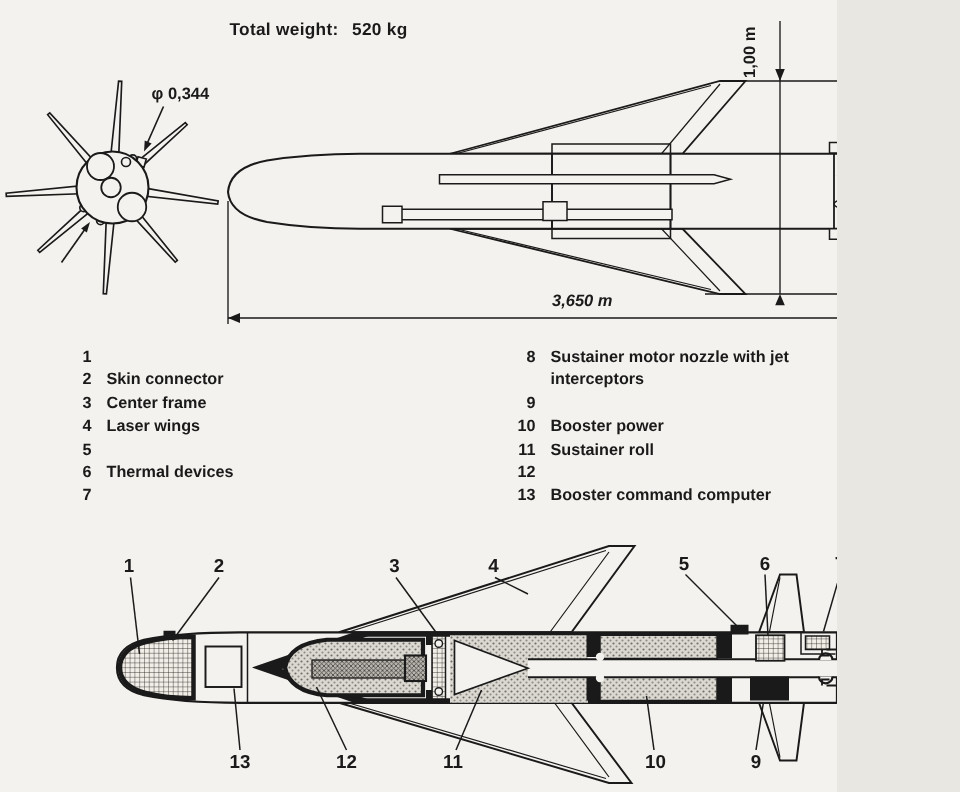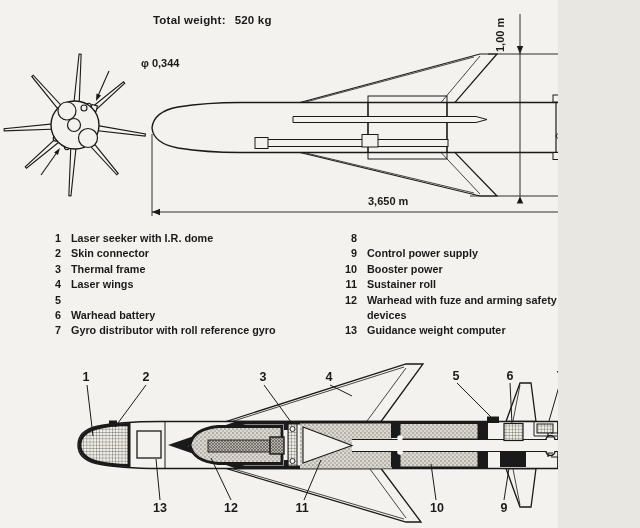--- a/index.html
+++ b/index.html
@@ -5,22 +5,22 @@
   html,body{margin:0;padding:0;background:#e9e7e2;}
   .stage{
     position:relative;width:558px;height:528px;overflow:hidden;
     background:#f4f2ee;color:#1a1a1a;
     font-family:"Liberation Sans", sans-serif;
   }
   .stage svg{position:absolute;left:0;top:0;}
   .txt{position:absolute;font-weight:bold;white-space:nowrap;}
   .weight{left:153px;top:14px;font-size:11.5px;letter-spacing:.2px;}
   .weight .val{margin-left:9px;}
-  .dia-label{left:101px;top:57px;font-size:11px;margin-left:40px;}
-  .len-label{left:368px;top:195px;font-size:11px;}
+  .dia-label{left:101px;top:57px;font-size:11px;}
+  .len-label{left:368px;top:195px;font-size:11px;font-style:italic;}
   .span-label{left:494px;top:52px;font-size:11px;transform:rotate(-90deg);transform-origin:0 0;}
   .parts{position:absolute;top:231px;font-size:10.8px;font-weight:bold;line-height:15.4px;}
   .parts.colL{left:41px;}
   .parts.colR{left:337px;}
   .prow{display:flex;}
   .pnum{display:inline-block;width:20px;text-align:right;flex:0 0 20px;}
   .plbl{margin-left:10px;}
   .callout{position:absolute;font-size:12.5px;font-weight:bold;transform:translate(-50%,-50%);}
 </style>
 </head>
@@ -211,70 +211,67 @@
     <span>Total weight:</span><span class="val">520 kg</span>
   </div>
 
   <div class="txt dia-label">φ 0,344</div>
   <div class="txt span-label">1,00 m</div>
   <div class="txt len-label">3,650 m</div>
 
   <div class="parts colL">
     <div class="prow">
         <span class="pnum">1</span>
-        <span class="plbl">Laser seeker with I.R. dome</span>
       </div>
     <div class="prow">
         <span class="pnum">2</span>
         <span class="plbl">Skin connector</span>
       </div>
     <div class="prow">
         <span class="pnum">3</span>
-        <span class="plbl">Thermal frame</span>
+        <span class="plbl">Center frame</span>
       </div>
     <div class="prow">
         <span class="pnum">4</span>
         <span class="plbl">Laser wings</span>
       </div>
     <div class="prow">
         <span class="pnum">5</span>
       </div>
     <div class="prow">
         <span class="pnum">6</span>
-        <span class="plbl">Warhead battery</span>
+        <span class="plbl">Thermal devices</span>
       </div>
     <div class="prow">
         <span class="pnum">7</span>
-        <span class="plbl">Gyro distributor with roll reference gyro</span>
       </div>
   </div>
 
   <div class="parts colR">
     <div class="prow">
         <span class="pnum">8</span>
+        <span class="plbl">Sustainer motor nozzle with jet interceptors</span>
       </div>
     <div class="prow">
         <span class="pnum">9</span>
-        <span class="plbl">Control power supply</span>
       </div>
     <div class="prow">
         <span class="pnum">10</span>
         <span class="plbl">Booster power</span>
       </div>
     <div class="prow">
         <span class="pnum">11</span>
         <span class="plbl">Sustainer roll</span>
       </div>
     <div class="prow">
         <span class="pnum">12</span>
-        <span class="plbl">Warhead with fuze and arming safety devices</span>
       </div>
     <div class="prow">
         <span class="pnum">13</span>
-        <span class="plbl">Guidance weight computer</span>
+        <span class="plbl">Booster command computer</span>
       </div>
   </div>
 
   <div class="callout" style="left:86px;top:377px;">1</div>
   <div class="callout" style="left:146px;top:377px;">2</div>
   <div class="callout" style="left:263px;top:377px;">3</div>
   <div class="callout" style="left:329px;top:377px;">4</div>
   <div class="callout" style="left:456px;top:376px;">5</div>
   <div class="callout" style="left:510px;top:376px;">6</div>
   <div class="callout" style="left:560px;top:376px;">7</div>

